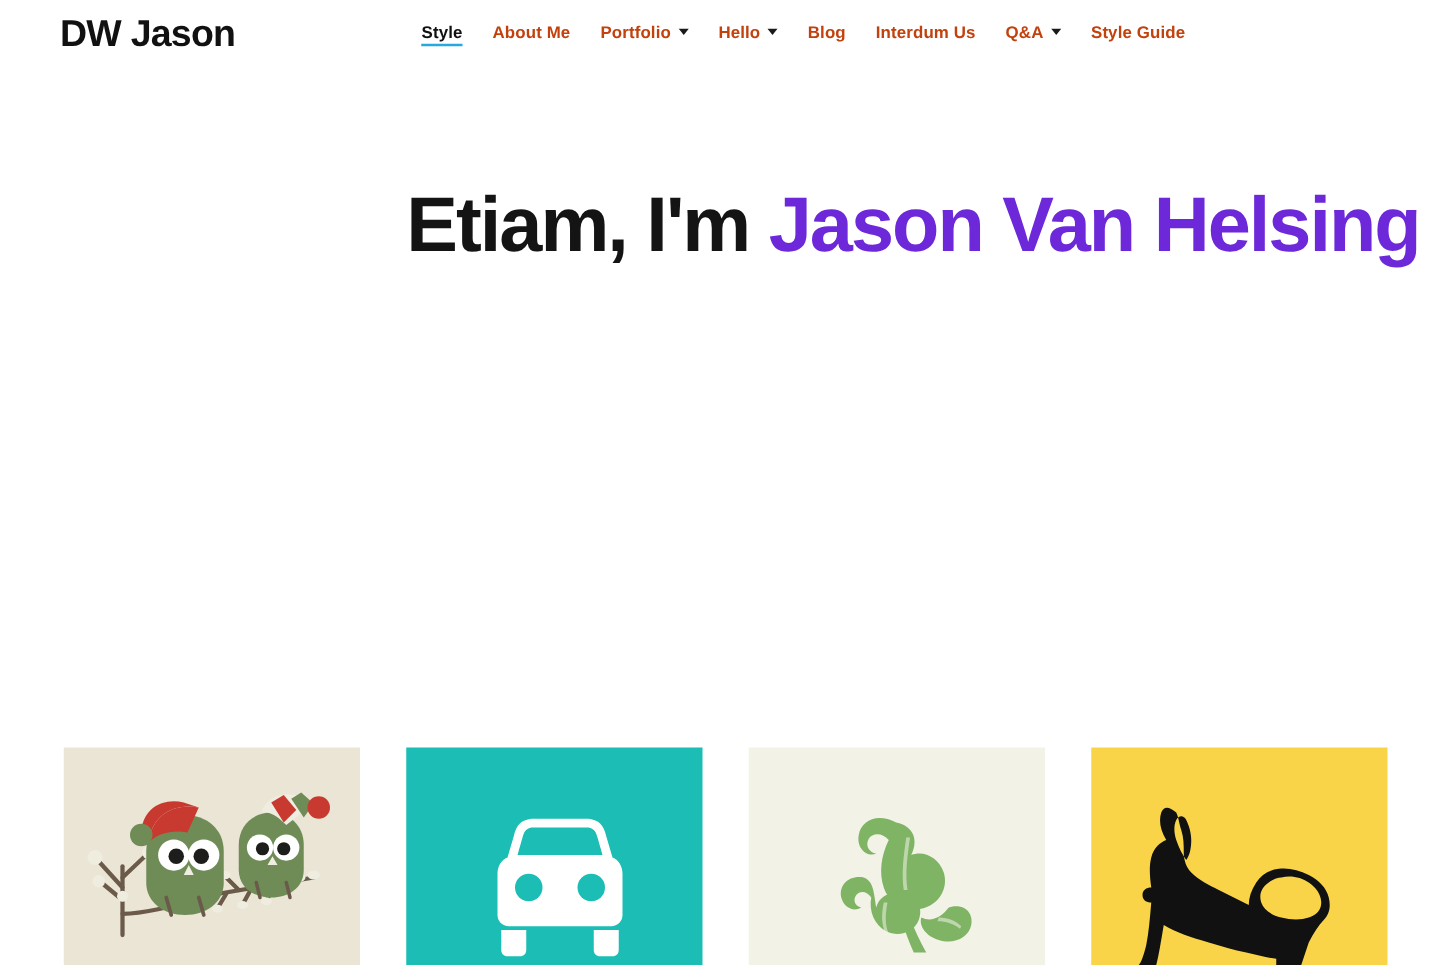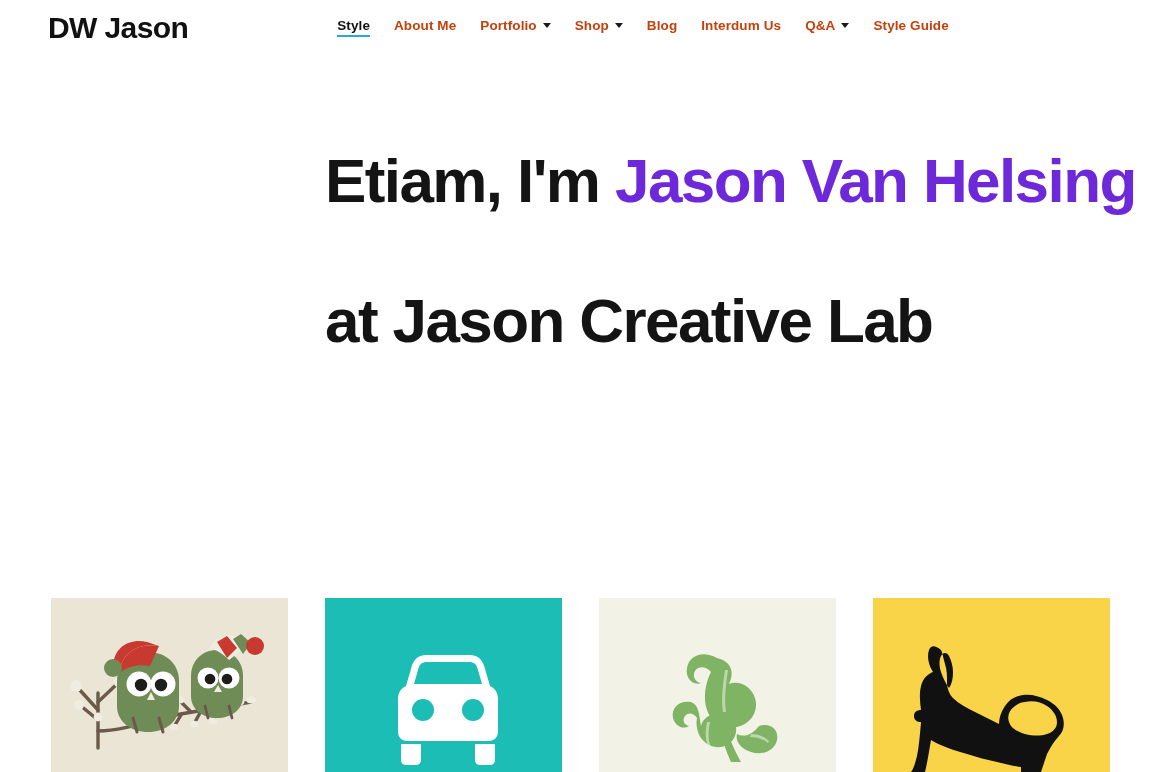--- a/index.html
+++ b/index.html
@@ -124,21 +124,21 @@
         <span class="nav-underline"></span>
       </div>
       <div class="nav-item">
         <span class="nav-label">About Me</span>
       </div>
       <div class="nav-item">
         <span class="nav-label">Portfolio</span>
         <span class="caret"></span>
       </div>
       <div class="nav-item">
-        <span class="nav-label">Shop</span>
+        <span class="nav-label">Hello</span>
         <span class="caret"></span>
       </div>
       <div class="nav-item">
         <span class="nav-label">Blog</span>
       </div>
       <div class="nav-item">
         <span class="nav-label">Interdum Us</span>
       </div>
       <div class="nav-item">
         <span class="nav-label">Q&amp;A</span>
@@ -147,21 +147,20 @@
       <div class="nav-item">
         <span class="nav-label">Style Guide</span>
       </div>
     </nav>
 </header>
 
 <section class="hero">
   <h1 class="hero-title">
     <span>Etiam, I'm </span><span class="accent">Jason Van Helsing</span><br>
     <br>
-    <span>at Jason Creative Lab</span>
   </h1>
 </section>
 
 <div class="thumb-strip">
     <div class="thumb" style="background: rgb(234, 229, 213);">
       <svg viewBox="0 0 237 174" xmlns="http://www.w3.org/2000/svg">
     <g stroke="#6b5a4a" stroke-width="3.4" fill="none" stroke-linecap="round">
       <path d="M47 150 L47 95"></path>
       <path d="M47 112 L27 90"></path>
       <path d="M47 104 L66 86"></path>

